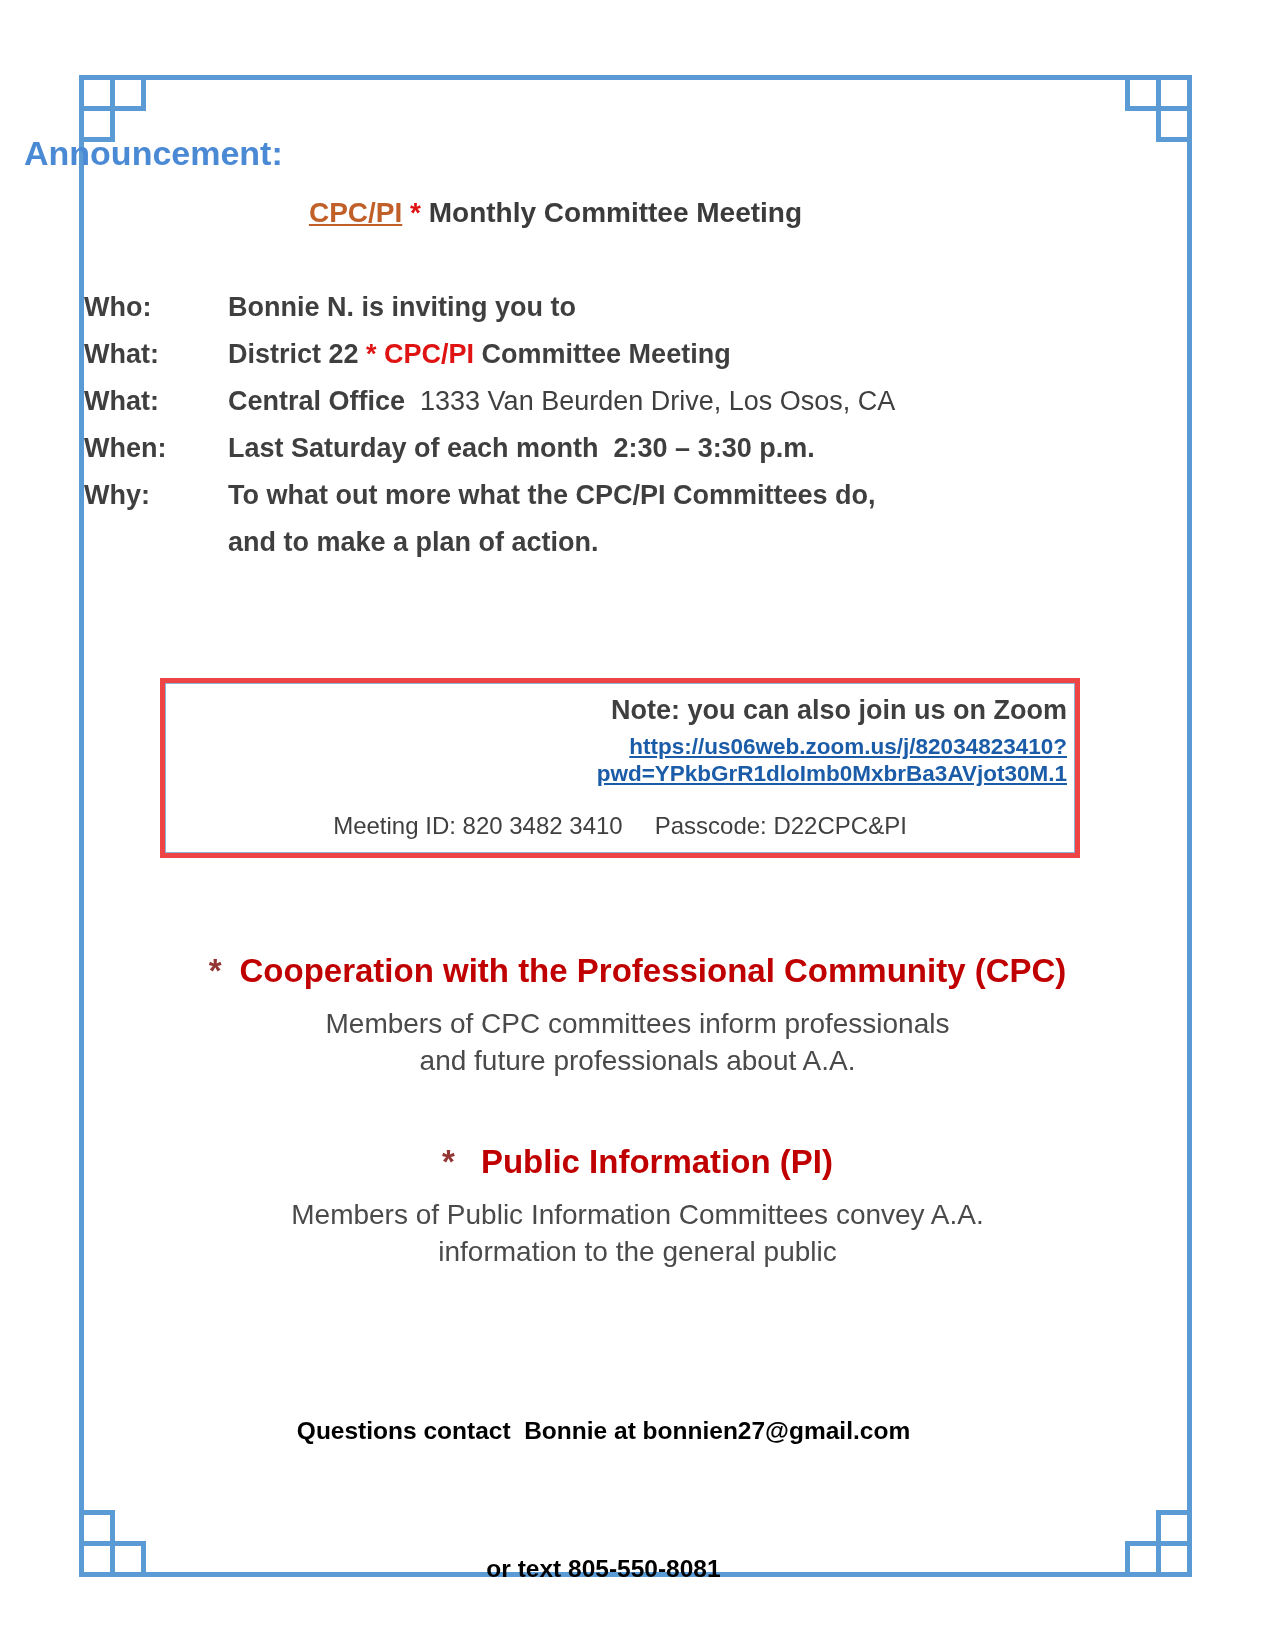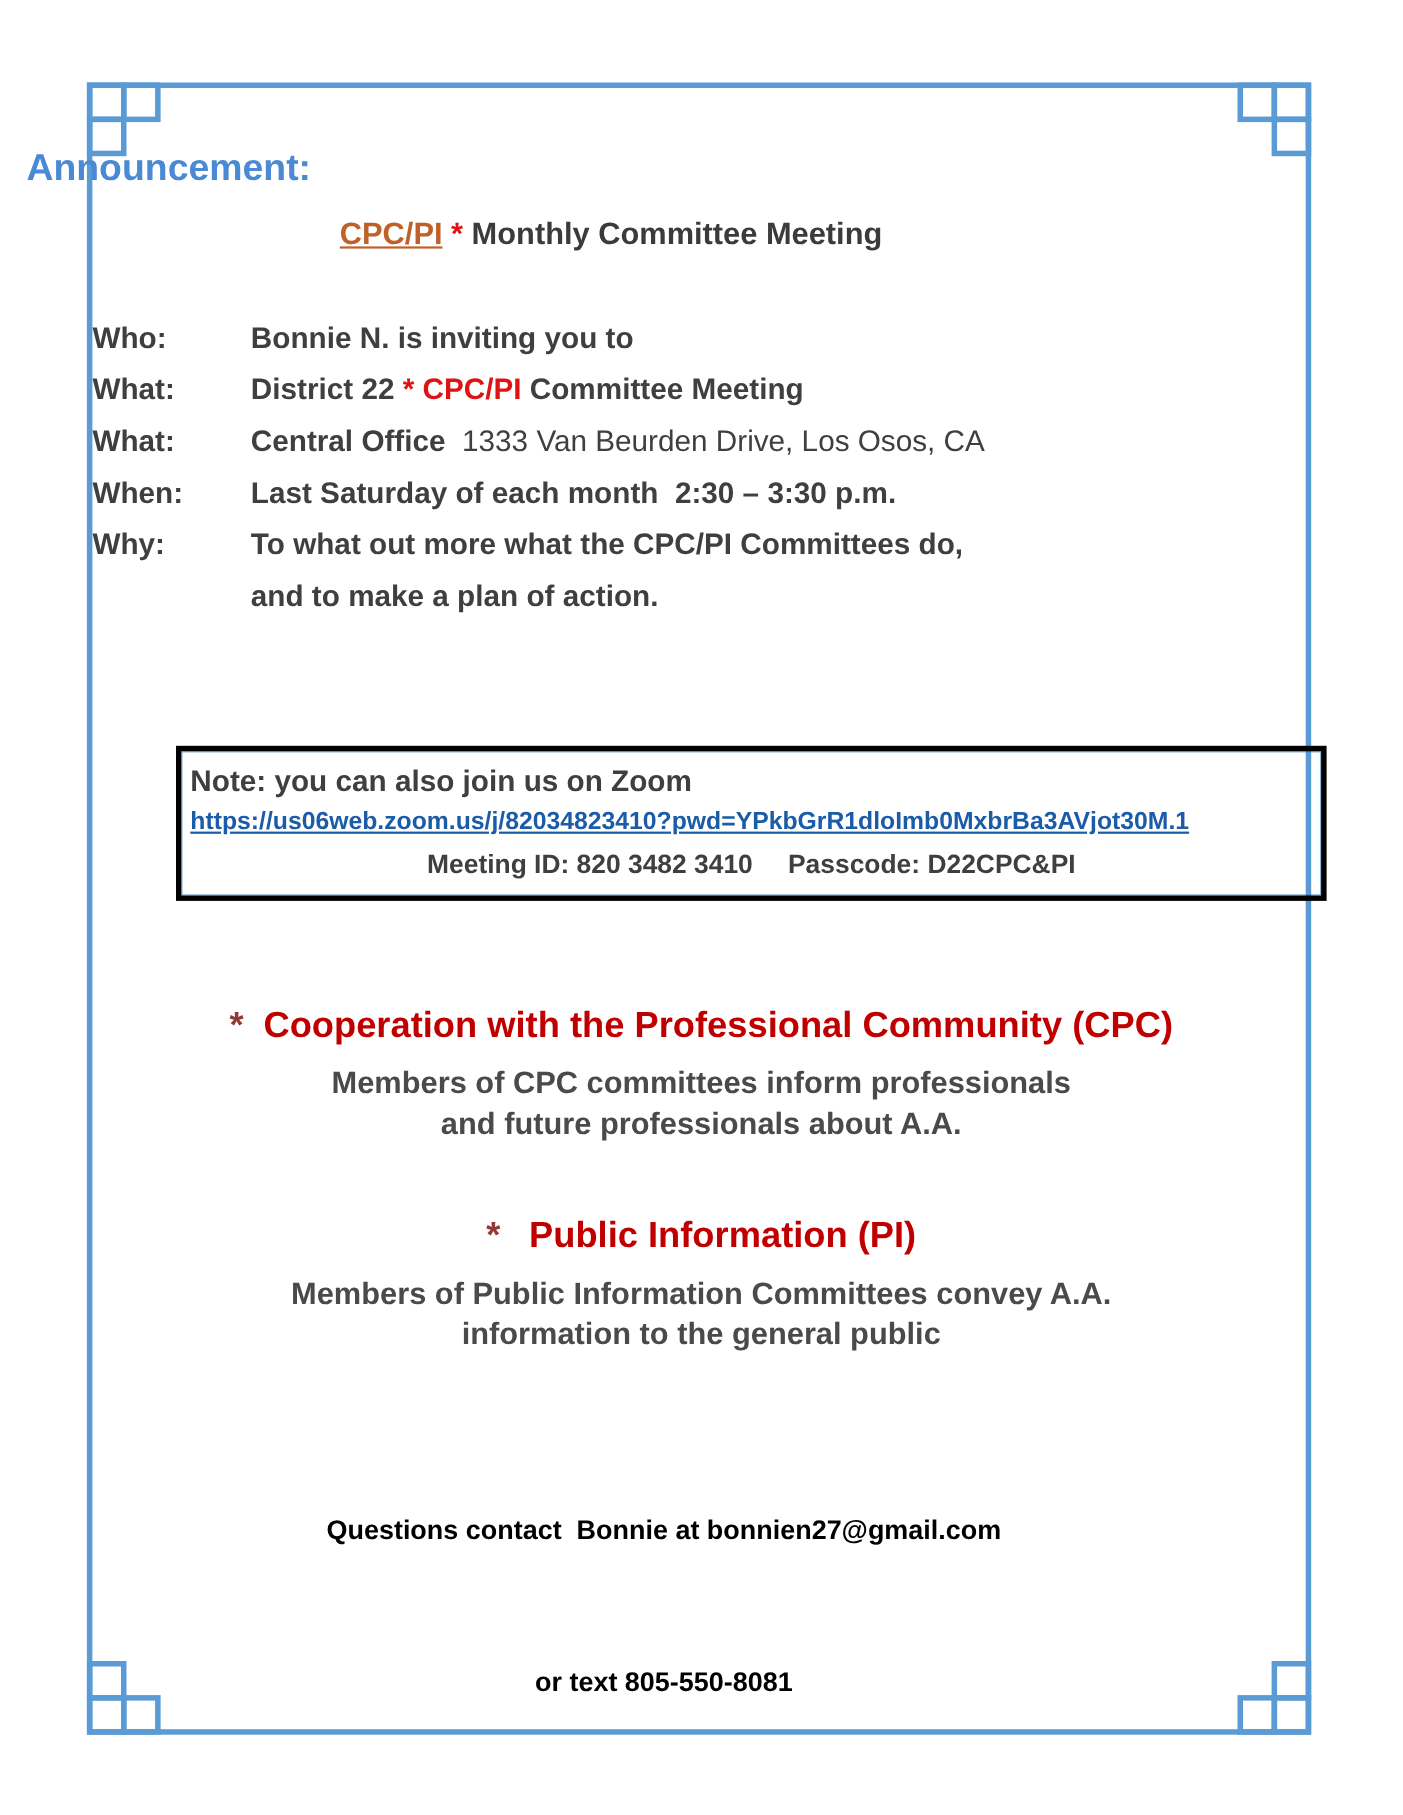--- a/index.html
+++ b/index.html
@@ -32,43 +32,43 @@
   .c-orange { color:#c05f28;text-decoration:underline; }
   .c-red { color:#e01313; }
 
   .info { margin-top:54px; font-size:27px; font-weight:bold; color:#3f3f3f; }
   .info .row { display:flex; line-height:47px; }
   .info .lbl { width:144px; flex:none; }
   .info .val { white-space:pre-wrap; }
   .w-normal { font-weight:normal; }
 
   .zoom-box {
-    margin-top:112px; margin-left:76px; width:1046px;
-    border:5px solid #000000; box-shadow:inset 0 0 0 1px rgba(46,116,181,.55);
-    padding:10px 8px 12px; text-align:left;
+    margin-top:112px; margin-left:76px; width:920px;
+    border:5px solid #ef4444; box-shadow:inset 0 0 0 1px rgba(46,116,181,.55);
+    padding:10px 8px 12px; text-align:right;
   }
   .zoom-note { font-size:27px; font-weight:bold; color:#3f3f3f; line-height:34px; }
   .zoom-link {
     display:block; margin-top:6px; font-size:22.5px; font-weight:bold;
     color:#1b5ca8; text-decoration:underline; line-height:27px;
   }
   .zoom-ids {
-    display:flex; justify-content:center; gap:32px; margin-top:12px;
-    font-size:24px; font-weight:bold; color:#3f3f3f; line-height:30px;
+    display:flex; justify-content:center; gap:32px; margin-top:24px;
+    font-size:24px; font-weight:normal; color:#3f3f3f; line-height:30px;
   }
 
   .sec-heading {
     text-align:center; font-size:33px; font-weight:bold; color:#c00000; line-height:41px;
   }
   .sec-heading .ast { color:#943634; margin-right:18px; }
   .cpc-heading { margin-top:92px; }
   .pi-heading  { margin-top:62px; }
   .pi-heading .ast { margin-right:26px; }
   .desc {
-    margin-top:14px; text-align:center; font-size:28px; font-weight:bold;
+    margin-top:14px; text-align:center; font-size:28px; font-weight:normal;
     color:#4a4a4a; line-height:37px;
   }
   .pi-desc { }
 
   .contact {
     margin-top:46px; text-align:center; font-size:24.5px; font-weight:bold;
     color:#000000; line-height:46px; transform:translateX(-34px); white-space:pre-wrap;
   }
 </style>
 </head>

